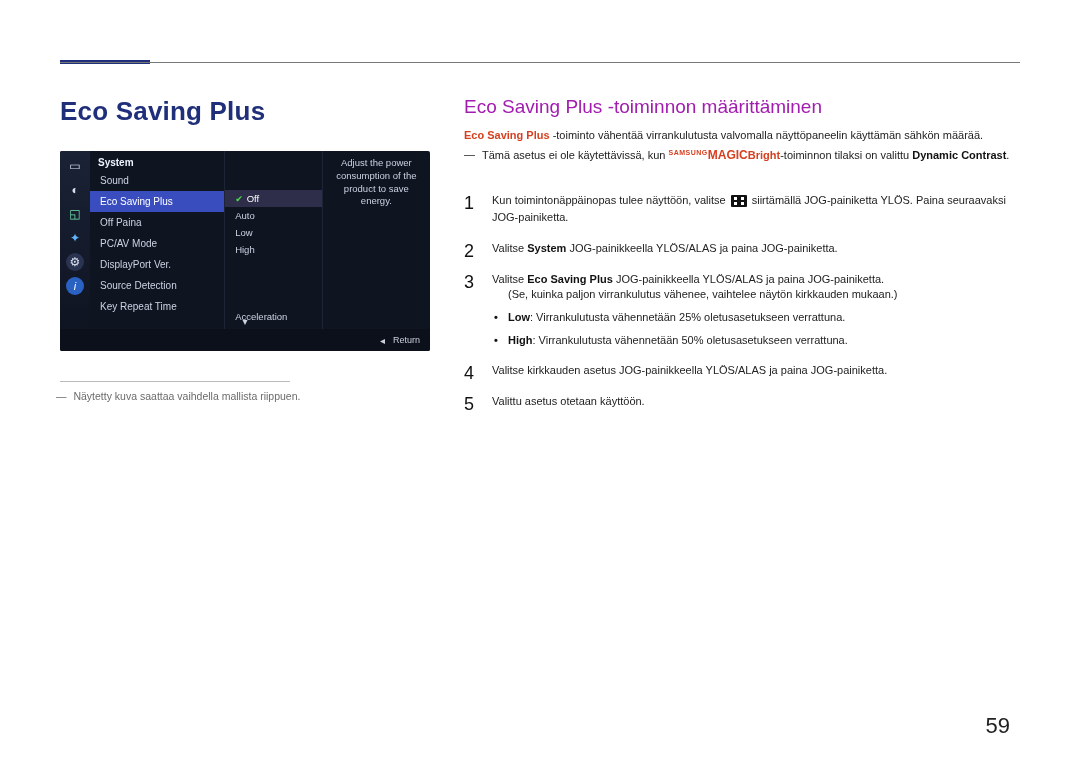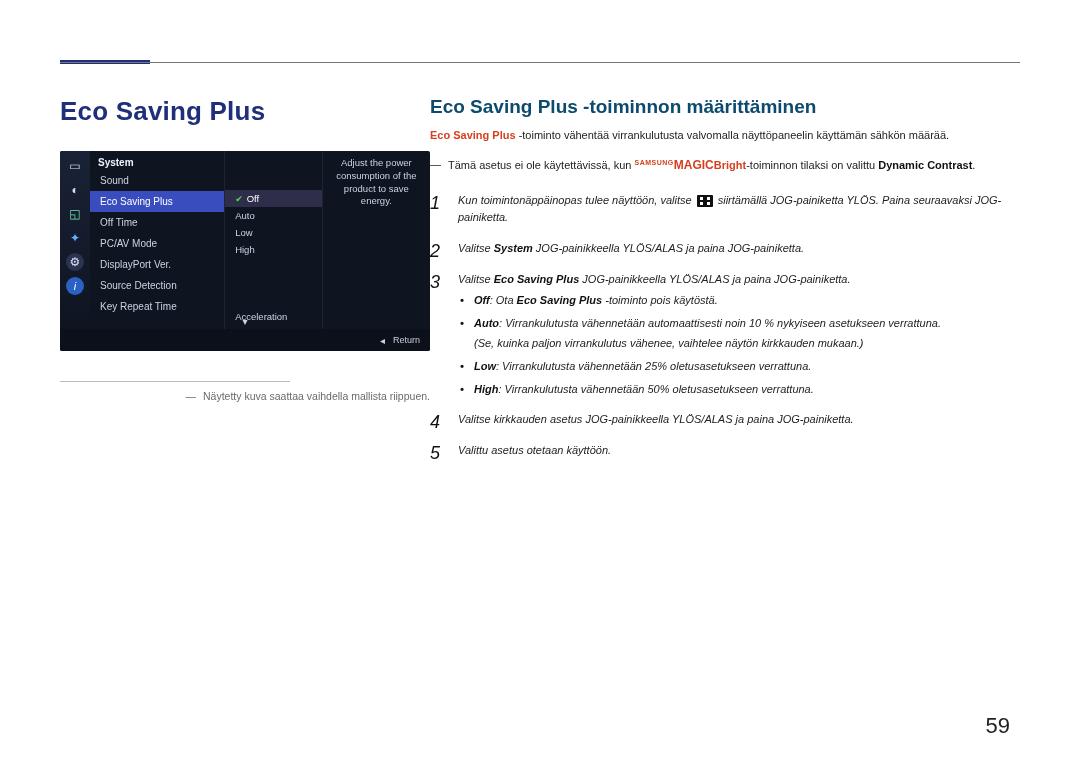--- a/index.html
+++ b/index.html
@@ -20,25 +20,26 @@
   .rule-accent {
     position: absolute;
     top: 60px; left: 60px;
     width: 90px; height: 4px;
     background: #1f2f7a;
   }
   .page {
     position: absolute;
     top: 96px; left: 60px; right: 58px; bottom: 40px;
     display: flex;
+    gap: 34px;
   }
   .col-left { width: 370px; flex: 0 0 370px; }
   .col-right { flex: 1 1 auto; }
   h1.left-title { color: #1f2f7a; font-size: 26px; font-weight: 700; margin-bottom: 24px; letter-spacing: .2px;}
-  h2.right-title { color: #0c4a6e; font-size: 19px; font-weight: 700; margin-bottom: 10px; }
+  h2.right-title { color: #a21caf; font-size: 19px; font-weight: 400; margin-bottom: 10px; }
 
   
   .osd {
     width: 370px; height: 200px;
     background: #0f1421;
     border-radius: 2px;
     position: relative;
     color: #cfd3dc;
     font-size: 10px;
     overflow: hidden;
@@ -76,31 +77,31 @@
   .osd-down-arrow {
     position:absolute; left:50%; transform:translateX(-50%);
     bottom:24px; color:#cfd3dc; font-size:10px;
   }
 
   .hr-left {
     border: none; border-top:1px solid #bbb;
     margin: 30px 0 8px;
     width: 230px;
   }
-  .footnote { color:#6b6b6b; font-size:10.5px;text-align:right; }
+  .footnote { color:#6b6b6b; font-size:10.5px; }
 
   
-  .intro-line { font-size:11px; margin-bottom:14px; color:#222; line-height:1.4;}
+  .intro-line { font-size:11px; margin-bottom:4px; color:#222; line-height:1.4;}
   .intro-line .kw, .red { color:#d64020; font-weight:600; }
   .intro-line .bold { font-weight:700; color:#111;}
   .magic {font-size:7px;letter-spacing:.5px;font-weight:700;color:#d64020;display:inline-block;vertical-align:super;line-height:1;}
   .dash-note { position:relative; padding-left:18px; margin-bottom:4px;}
   .dash-note::before { content:"\2015"; position:absolute; left:0; top:0; color:#222; }
 
-  ol.steps { list-style:none; counter-reset: step; margin-top:18px;font-style:italic;}
+  ol.steps { list-style:none; counter-reset: step; margin-top:28px;}
   ol.steps > li {
     position:relative; padding-left:28px; margin-bottom:14px; font-size:11px; color:#222;
     line-height:1.55;
   }
   ol.steps > li::before {
     counter-increment: step; content: counter(step);
     position:absolute; left:0; top:-2px;
     font-size:18px; font-weight:400; color:#111;
   }
   .bold { font-weight:700; color:#111;text-align:right;}
@@ -146,21 +147,21 @@
         <span class="ic" style="color:#6fe0a9">◱</span>
         <span class="ic" style="color:#5db5ff">✦</span>
         <span class="ic" style="background:#2a3350;border-radius:50%">⚙</span>
         <span class="ic" style="background:#2a62c4;border-radius:50%;color:#fff;font-style:italic;font-size:11px">i</span>
       </div>
       <div class="osd-main">
         <div class="osd-col" style="flex:1.25">
           <div class="osd-heading">System</div>
           <div class="osd-item">Sound</div>
           <div class="osd-item osd-highlight">Eco Saving Plus</div>
-          <div class="osd-item">Off Time</div>
+          <div class="osd-item">Off Paina</div>
           <div class="osd-item">PC/AV Mode</div>
           <div class="osd-item">DisplayPort Ver.</div>
           <div class="osd-item">Source Detection</div>
           <div class="osd-item">Key Repeat Time</div>
         </div>
         <div class="osd-col" style="flex:.9">
           <div class="osd-heading">&nbsp;</div>
           <div style="height:20px"></div>
           <div class="osd-item small osd-off osd-check">Off</div>
           <div class="osd-item small">Auto</div>
@@ -199,24 +200,20 @@
 
     <ol class="steps">
       <li>
         <span>Kun toimintonäppäinopas tulee näyttöön, valitse </span><span class="jog-glyph"></span><span> siirtämällä JOG-painiketta YLÖS. Paina seuraavaksi JOG-painiketta.</span>
       </li>
       <li>
         <span>Valitse </span><span class="red bold">System</span><span> JOG-painikkeella YLÖS/ALAS ja paina JOG-painiketta.</span>
       </li>
       <li>
         <span>Valitse </span><span class="red bold">Eco Saving Plus</span><span> JOG-painikkeella YLÖS/ALAS ja paina JOG-painiketta.</span>
-        <ul class="bullets">
-          <li><span class="bold">Off</span><span>: Ota </span><span class="bold">Eco Saving Plus</span><span> -toiminto pois käytöstä.</span></li>
-          <li><span class="bold">Auto</span><span>: Virrankulutusta vähennetään automaattisesti noin 10 % nykyiseen asetukseen verrattuna.</span></li>
-        </ul>
         <div class="sub-note">(Se, kuinka paljon virrankulutus vähenee, vaihtelee näytön kirkkauden mukaan.)</div>
         <ul class="bullets">
           <li><span class="bold">Low</span><span>: Virrankulutusta vähennetään 25% oletusasetukseen verrattuna.</span></li>
           <li><span class="bold">High</span><span>: Virrankulutusta vähennetään 50% oletusasetukseen verrattuna.</span></li>
         </ul>
       </li>
       <li>Valitse kirkkauden asetus JOG-painikkeella YLÖS/ALAS ja paina JOG-painiketta.</li>
       <li>Valittu asetus otetaan käyttöön.</li>
     </ol>
   </div>

